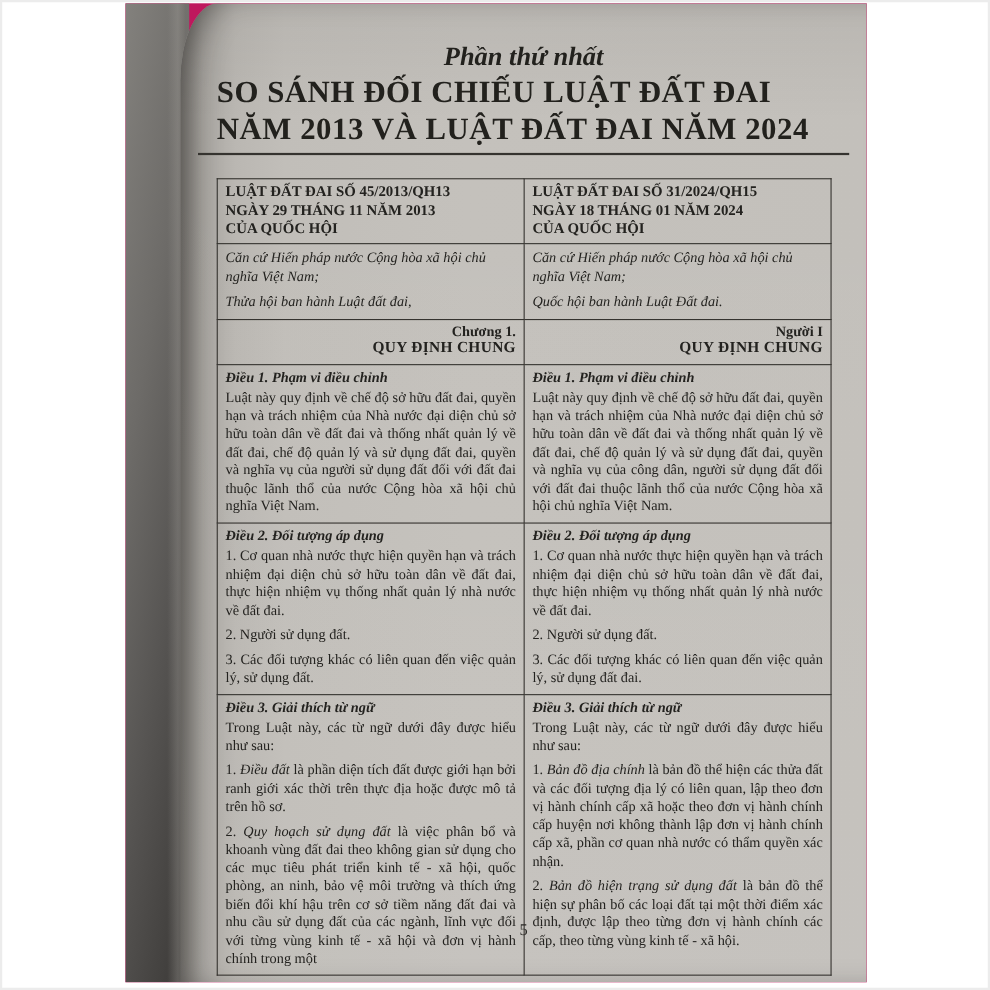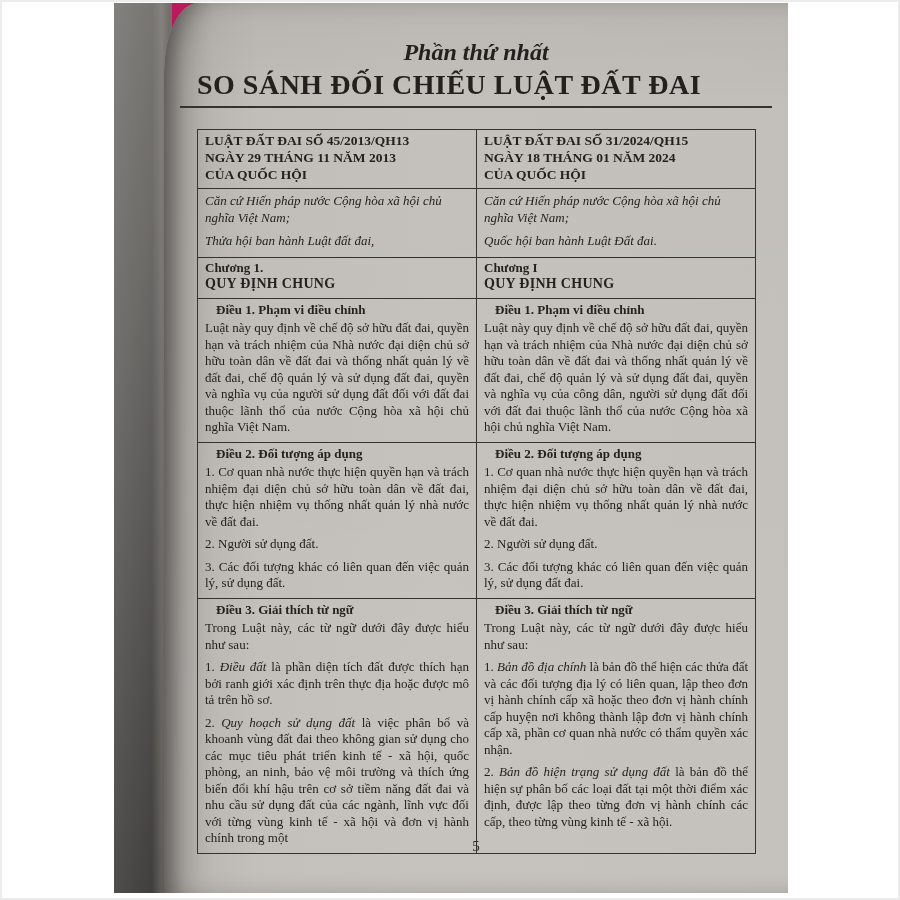--- a/index.html
+++ b/index.html
@@ -92,23 +92,23 @@
   }
   td.hdr {
     font-weight: bold;
     font-size: 13.5px;
     line-height: 17px;
     padding: 5px 4px;
   }
   td.preamble { font-style: italic; padding-top: 3px; }
   td.preamble p { margin: 2px 0 7px 0; }
   td.preamble p:last-child { margin-bottom: 2px; }
-  td.chapter { text-align: left; font-weight: bold; padding: 2px 4px 4px; }
+  td.chapter { text-align: right; font-weight: bold; padding: 2px 4px 4px; }
   td.chapter .chapter-name { font-size: 14px; letter-spacing: 0.3px; }
-  .article-heading { font-weight: bold; margin: 1px 0 2px 11px; }
+  .article-heading { font-weight: bold; margin: 1px 0 2px 0; font-style: italic; }
   td.article p.body-para { text-align: justify; margin: 0 0 6px 0; }
   td.article p.body-para:last-child { margin-bottom: 1px; }
   .term { font-style: italic; }
 
   
   .page-number {
     position: absolute;
     left: 0; width: 558px;
     bottom: 38px;
     text-align: center;
@@ -122,20 +122,21 @@
 <div class="book-photo">
   <div class="book-gutter"></div>
   <div class="gutter-page-edges"></div>
 
   <div class="page-sheet">
     <div class="page-content">
 
       <div class="part-label">Phần thứ nhất</div>
       <div class="page-title">
         <div>SO SÁNH ĐỐI CHIẾU LUẬT ĐẤT ĐAI</div>
+        <div>NĂM 2013 VÀ LUẬT ĐẤT ĐAI NĂM 2024</div>
       </div>
       <div class="title-underline"></div>
 
       <table class="law-table">
         <tbody>
 
           <tr>
             <td class="hdr">
               <div>LUẬT ĐẤT ĐAI SỐ 45/2013/QH13</div>
               <div>NGÀY 29 THÁNG 11 NĂM 2013</div>
@@ -158,21 +159,21 @@
               <p>Quốc hội ban hành Luật Đất đai.</p>
             </td>
           </tr>
 
           <tr>
             <td class="chapter">
               <div>Chương 1.</div>
               <div class="chapter-name">QUY ĐỊNH CHUNG</div>
             </td>
             <td class="chapter">
-              <div>Chương I</div>
+              <div>Người I</div>
               <div class="chapter-name">QUY ĐỊNH CHUNG</div>
             </td>
           </tr>
 
           <tr>
             <td class="article">
               <p class="article-heading">Điều 1. Phạm vi điều chỉnh</p>
               <p class="body-para">Luật này quy định về chế độ sở hữu đất đai, quyền hạn và trách nhiệm của Nhà nước đại diện chủ sở hữu toàn dân về đất đai và thống nhất quản lý về đất đai, chế độ quản lý và sử dụng đất đai, quyền và nghĩa vụ của người sử dụng đất đối với đất đai thuộc lãnh thổ của nước Cộng hòa xã hội chủ nghĩa Việt Nam.</p>
             </td>
             <td class="article">
@@ -193,21 +194,21 @@
               <p class="body-para">1. Cơ quan nhà nước thực hiện quyền hạn và trách nhiệm đại diện chủ sở hữu toàn dân về đất đai, thực hiện nhiệm vụ thống nhất quản lý nhà nước về đất đai.</p>
               <p class="body-para">2. Người sử dụng đất.</p>
               <p class="body-para">3. Các đối tượng khác có liên quan đến việc quản lý, sử dụng đất đai.</p>
             </td>
           </tr>
 
           <tr>
             <td class="article">
               <p class="article-heading">Điều 3. Giải thích từ ngữ</p>
               <p class="body-para">Trong Luật này, các từ ngữ dưới đây được hiểu như sau:</p>
-              <p class="body-para"><span>1.</span> <span class="term">Điều đất</span> <span>là phần diện tích đất được thích hạn bởi ranh giới xác định trên thực địa hoặc được mô tả trên hồ sơ.</span></p>
+              <p class="body-para"><span>1.</span> <span class="term">Điều đất</span> <span>là phần diện tích đất được giới hạn bởi ranh giới xác thời trên thực địa hoặc được mô tả trên hồ sơ.</span></p>
               <p class="body-para"><span>2.</span> <span class="term">Quy hoạch sử dụng đất</span> <span>là việc phân bổ và khoanh vùng đất đai theo không gian sử dụng cho các mục tiêu phát triển kinh tế - xã hội, quốc phòng, an ninh, bảo vệ môi trường và thích ứng biến đổi khí hậu trên cơ sở tiềm năng đất đai và nhu cầu sử dụng đất của các ngành, lĩnh vực đối với từng vùng kinh tế - xã hội và đơn vị hành chính trong một</span></p>
             </td>
             <td class="article">
               <p class="article-heading">Điều 3. Giải thích từ ngữ</p>
               <p class="body-para">Trong Luật này, các từ ngữ dưới đây được hiểu như sau:</p>
               <p class="body-para"><span>1.</span> <span class="term">Bản đồ địa chính</span> <span>là bản đồ thể hiện các thửa đất và các đối tượng địa lý có liên quan, lập theo đơn vị hành chính cấp xã hoặc theo đơn vị hành chính cấp huyện nơi không thành lập đơn vị hành chính cấp xã, phần cơ quan nhà nước có thẩm quyền xác nhận.</span></p>
               <p class="body-para"><span>2.</span> <span class="term">Bản đồ hiện trạng sử dụng đất</span> <span>là bản đồ thể hiện sự phân bố các loại đất tại một thời điểm xác định, được lập theo từng đơn vị hành chính các cấp, theo từng vùng kinh tế - xã hội.</span></p>
             </td>
           </tr>
         </tbody>

